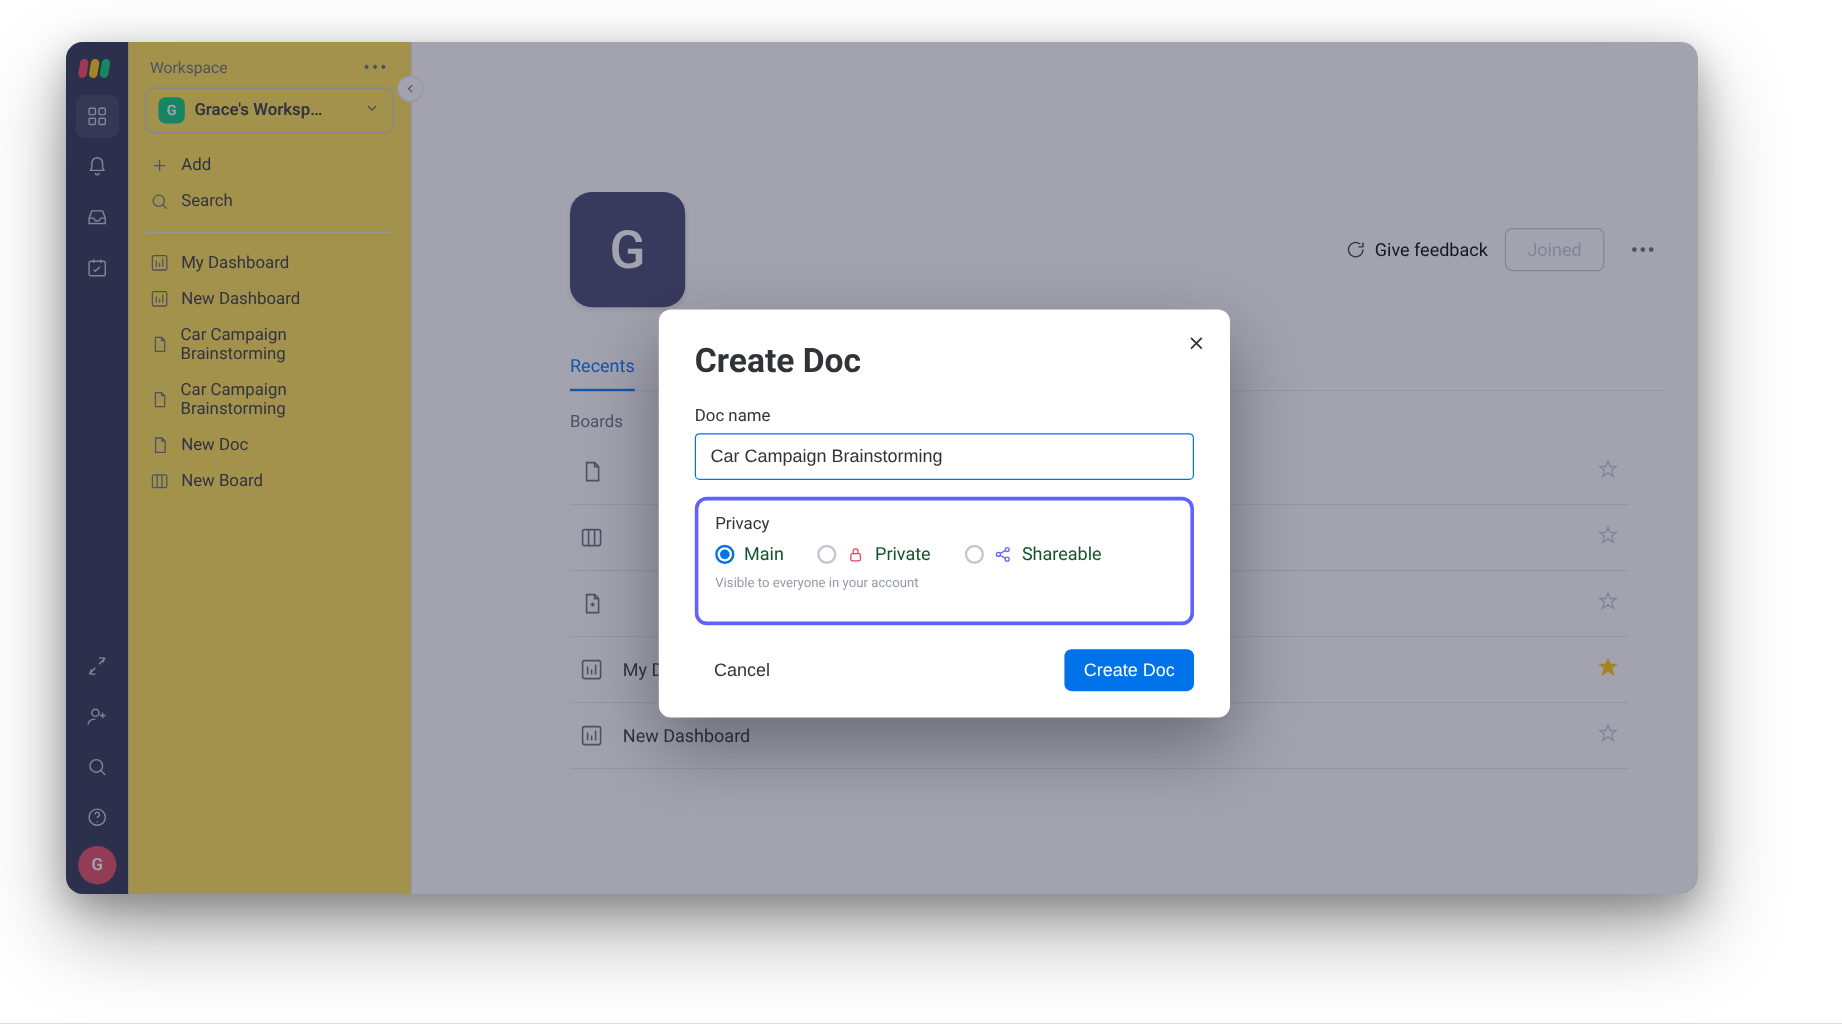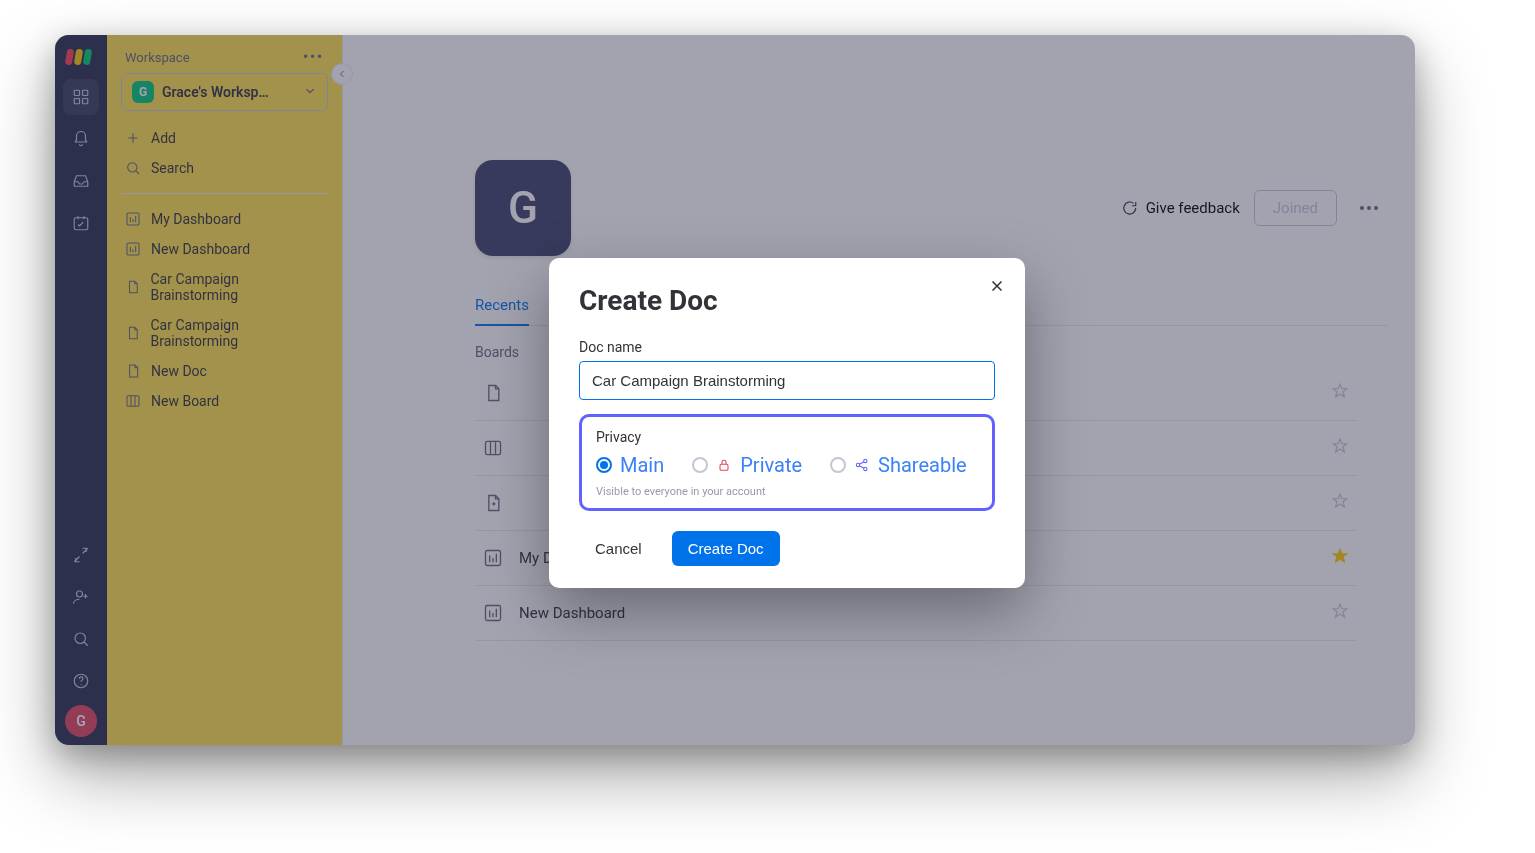--- a/index.html
+++ b/index.html
@@ -155,32 +155,32 @@
   .modal h2{font-size:28px;font-weight:700;color:#323338;margin-bottom:22px;}
   .field-label{font-size:14px;color:#323338;margin-bottom:6px;}
   .text-input{
     width:100%;border:1px solid #0073ea;border-radius:4px;
     padding:10px 12px;font-size:15px;color:#323338;outline:none;
   }
   .privacy-box{
     margin-top:14px;
     border:3px solid #6161ff;
     border-radius:10px;
-    padding:12px 14px 10px 14px;
+    padding:12px 14px 26px 14px;
   }
   .privacy-box .pl{font-size:14px;color:#323338;margin-bottom:8px;}
   .radio-row{display:flex;align-items:center;gap:28px;margin-bottom:8px;}
   .radio-opt{display:flex;align-items:center;gap:8px;cursor:pointer;}
   .radio{width:16px;height:16px;border:2px solid #c3c6d4;border-radius:50%;display:flex;align-items:center;justify-content:center;}
   .radio.sel{border-color:#0073ea;}
   .radio.sel::after{content:"";width:8px;height:8px;background:#0073ea;border-radius:50%;}
-  .radio-opt .olabel{font-size:20px;color:#3b82f6;}
+  .radio-opt .olabel{font-size:15px;color:#14532d;}
   .radio-opt svg{width:16px;height:16px;fill:none;stroke-width:1.6;}
   .hint{font-size:11px;color:#9699a9;}
-  .modal-actions{display:flex;justify-content:flex-start;gap:14px;margin-top:20px;}
+  .modal-actions{display:flex;justify-content:space-between;gap:14px;margin-top:20px;}
   .btn{padding:9px 16px;border-radius:6px;font-size:15px;cursor:pointer;border:none;}
   .btn.secondary{background:transparent;color:#323338;}
   .btn.primary{background:#0073ea;color:#fff;}
 </style>
 </head>
 <body>
 
 <div class="app-window">
 
   <div class="rail">

